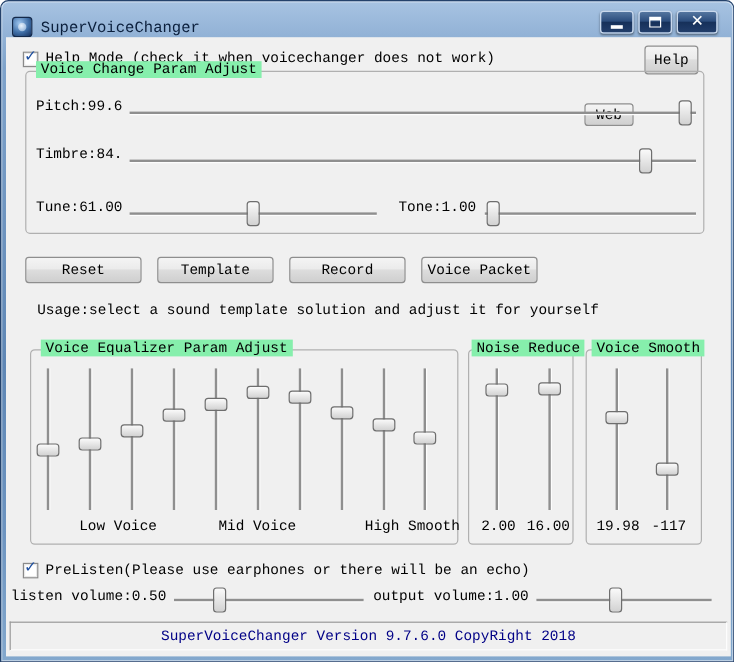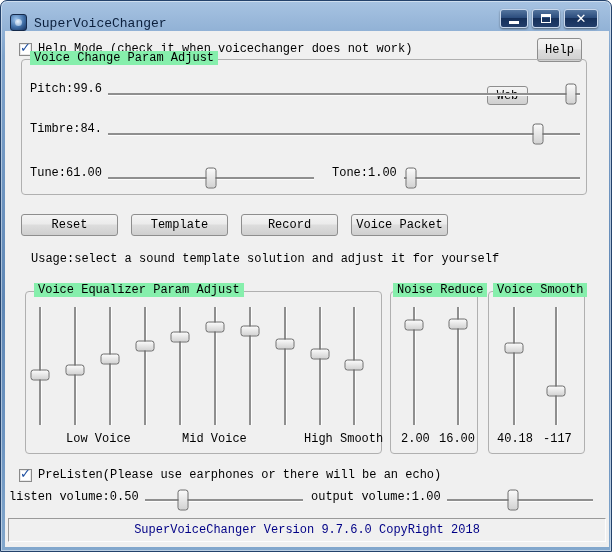--- a/index.html
+++ b/index.html
@@ -232,21 +232,21 @@
     <div class="group" style="left:483px; top:260px; width:97px; height:163px;">
       <span class="group-label" style="left:4px;">Voice Smooth</span>
       <div class="vslider" style="left:13px;">
         <div class="vtrack"></div>
         <div class="vthumb" style="top: 35%;"></div>
       </div>
       <div class="vslider" style="left:55px;">
         <div class="vtrack"></div>
         <div class="vthumb" style="top: 71%;"></div>
       </div>
-      <span class="lbl" style="left:8px; top:140px;">40.18</span>
+      <span class="lbl" style="left:8px; top:140px;">19.98</span>
       <span class="lbl" style="left:54px; top:140px;">-117</span>
     </div>
 
     <span class="checkbox" style="left:14px; top:438px;">
       <span class="check">✓</span>
     </span>
     <span class="lbl" style="left:33px; top:437px;">PreListen(Please use earphones or there will be an echo)</span>
 
     <span class="lbl" style="left:4px; top:459px;">listen volume:0.50</span>
     <div class="hslider" style="left:140px; top:458px; width:158px;">

